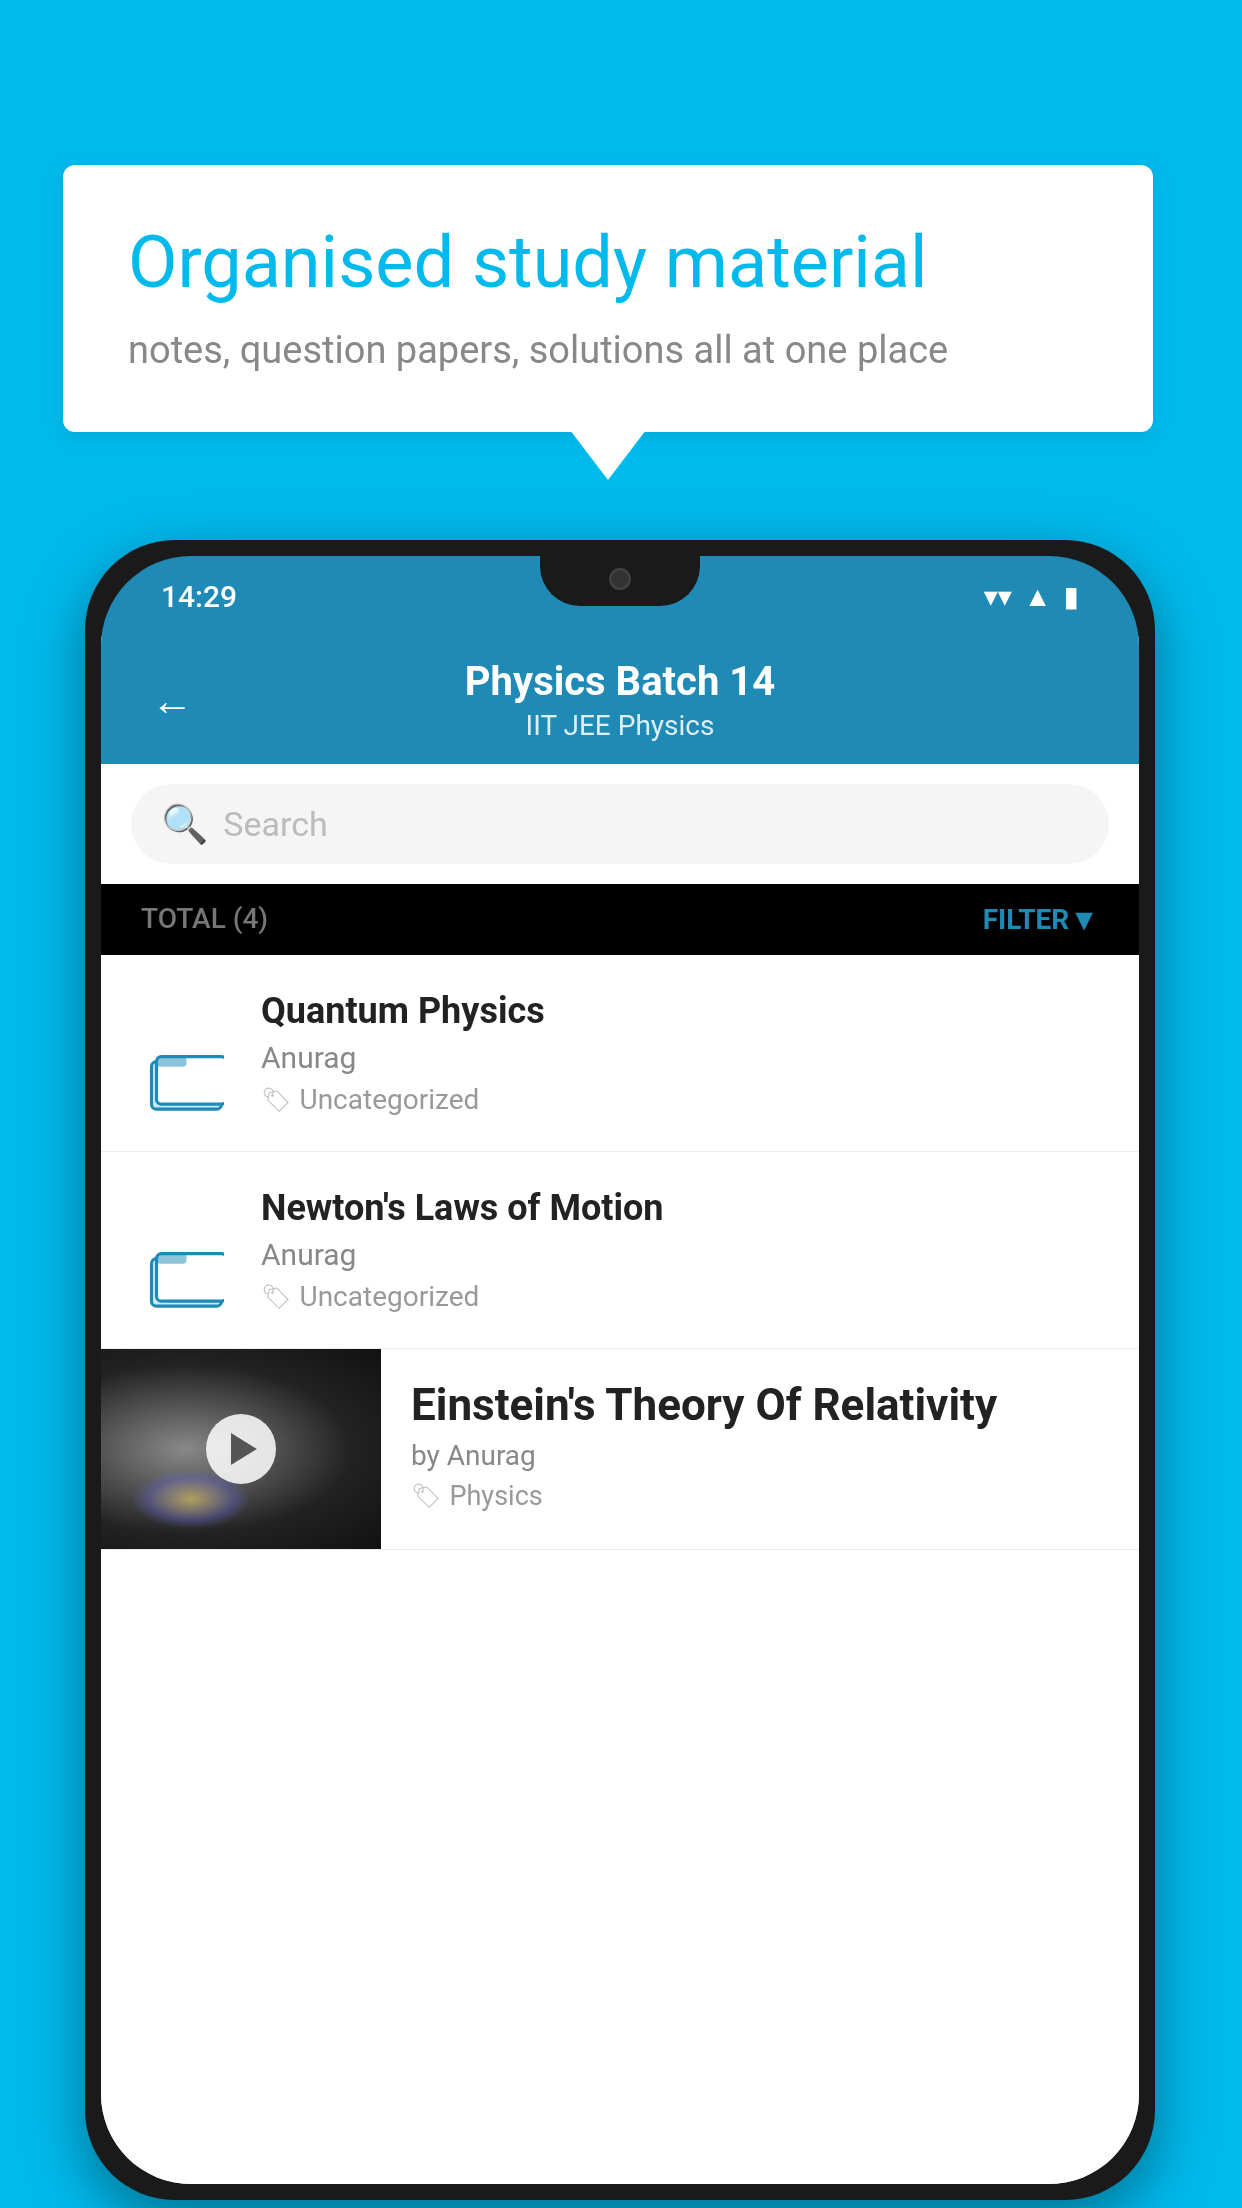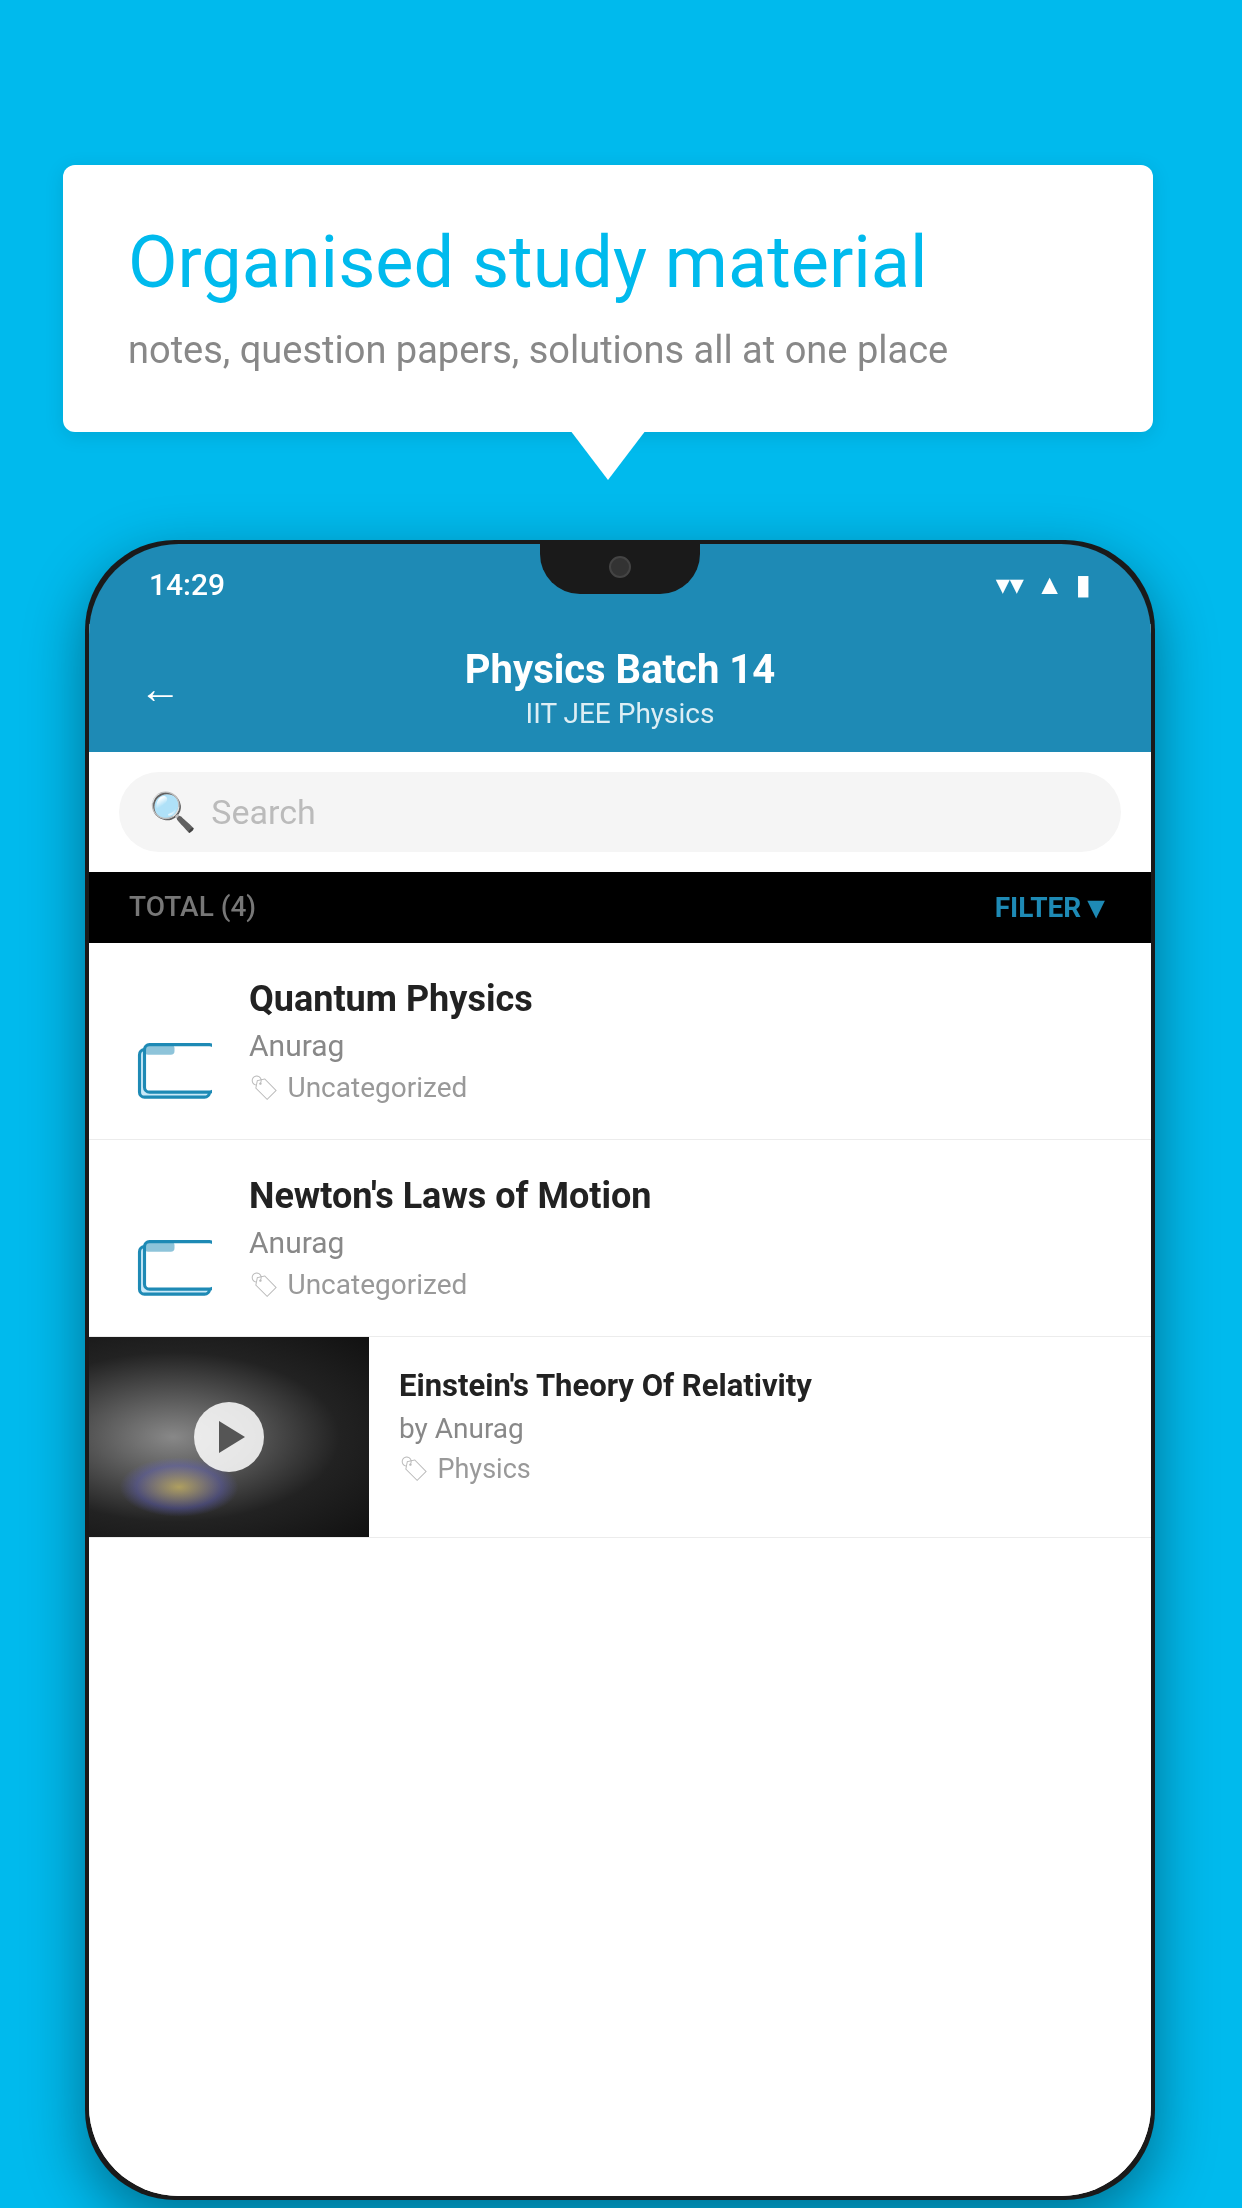--- a/index.html
+++ b/index.html
@@ -51,21 +51,21 @@
 
     
     .phone-frame {
       position: absolute;
       top: 540px;
       left: 85px;
       width: 1070px;
       height: 1660px;
       background: #1a1a1a;
       border-radius: 90px;
-      padding: 4px;
+      padding: 16px;
       box-shadow: 0 20px 60px rgba(0,0,0,0.4);
       overflow: hidden;
     }
 
     
     .phone-top-bar {
       width: 100%;
       height: 80px;
       background: #1e8ab5;
       display: flex;
@@ -332,21 +332,21 @@
       border-top: 16px solid transparent;
       border-bottom: 16px solid transparent;
       border-left: 26px solid #555;
       margin-left: 5px;
     }
     .thumb-info {
       flex: 1;
       padding: 30px 30px 20px 30px;
     }
     .thumb-title {
-      font-size: 31px;
+      font-size: 44px;
       font-weight: 700;
       color: #222;
       margin-bottom: 8px;
     }
     .thumb-author {
       font-size: 28px;
       color: #888;
       margin-bottom: 8px;
     }
     .thumb-tag {

